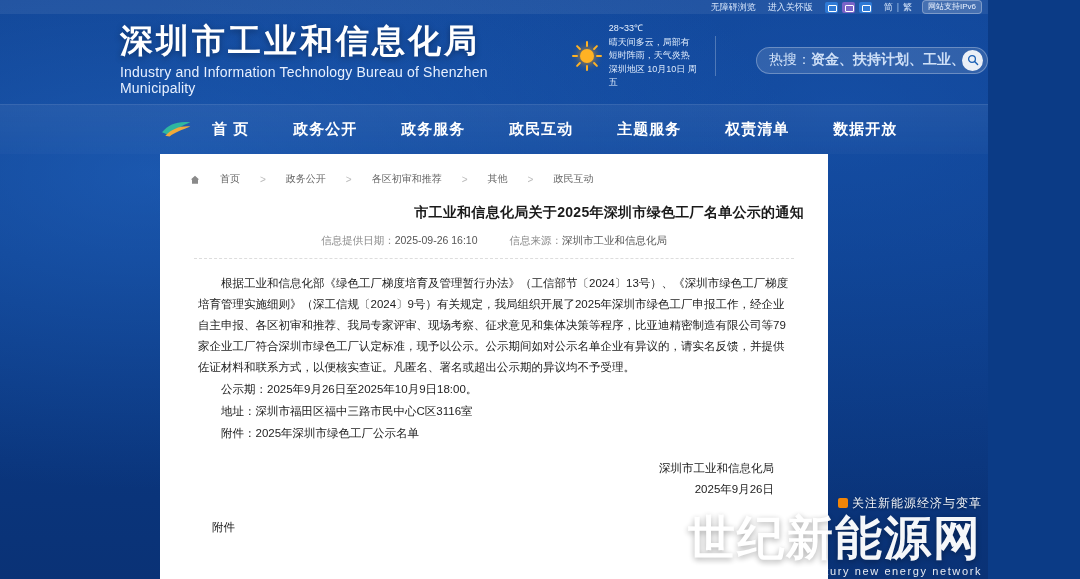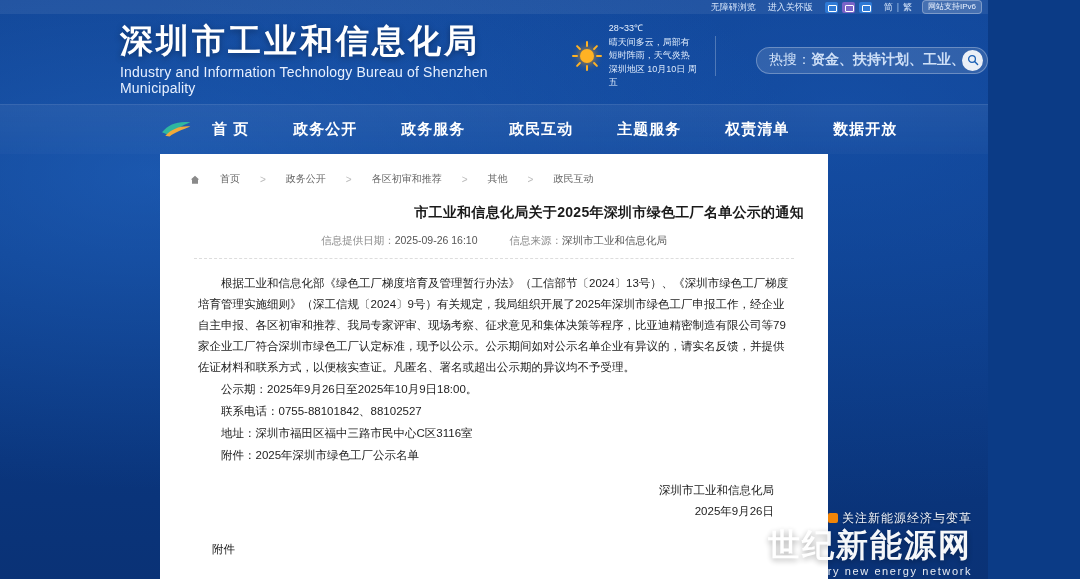--- a/index.html
+++ b/index.html
@@ -177,32 +177,32 @@
   .sign {
     text-align: right; font-size: 11.5px; color: #222; line-height: 21px;
     padding-right: 30px; margin-top: 14px;
   }
   .attach-label {
     font-size: 11.5px; color: #222; padding-left: 28px; margin-top: 20px;
   }
 
   
   .watermark {
-    position: absolute; right: 16px; bottom: 2px;
+    position: absolute; right: 6px; bottom: 2px;
     text-align: right; pointer-events: none;
     user-select: none;
   }
   .wm-top {
     font-size: 12px; color: #ffffff; letter-spacing: 1px;
     text-shadow: 0 1px 3px rgba(0,0,0,0.4);
     margin-bottom: 2px;
     opacity: 0.95;
   }
   .wm-main {
-    font-size: 32px; font-weight: bold; color: #ffffff;
+    font-size: 47px; font-weight: bold; color: #ffffff;
     letter-spacing: 2px; line-height: 1;
     text-shadow: 0 2px 6px rgba(0,0,0,0.35);
     opacity: 0.96;
   }
   .wm-sub {
     font-size: 11px; color: #ffffff; letter-spacing: 1.6px;
     margin-top: 4px; opacity: 0.9;
   }
   .wm-dot {
     display: inline-block; width: 10px; height: 10px; border-radius: 2px;
@@ -305,21 +305,20 @@
 
       <div class="meta">
         <span class="m-label">信息提供日期：</span><span class="m-val">2025-09-26 16:10</span>
         <span class="gap"></span>
         <span class="m-label">信息来源：</span><span class="m-val">深圳市工业和信息化局</span>
       </div>
 
       <div class="body-text">
         <p class="indent">根据工业和信息化部《绿色工厂梯度培育及管理暂行办法》（工信部节〔2024〕13号）、《深圳市绿色工厂梯度培育管理实施细则》（深工信规〔2024〕9号）有关规定，我局组织开展了2025年深圳市绿色工厂申报工作，经企业自主申报、各区初审和推荐、我局专家评审、现场考察、征求意见和集体决策等程序，比亚迪精密制造有限公司等79家企业工厂符合深圳市绿色工厂认定标准，现予以公示。公示期间如对公示名单企业有异议的，请实名反馈，并提供佐证材料和联系方式，以便核实查证。凡匿名、署名或超出公示期的异议均不予受理。</p>
         <p class="indent">公示期：2025年9月26日至2025年10月9日18:00。</p>
-        <p class="indent">联系电话：0755-88101842、88102527</p>
         <p class="indent">地址：深圳市福田区福中三路市民中心C区3116室</p>
         <p class="indent">附件：2025年深圳市绿色工厂公示名单</p>
       </div>
 
       <div class="sign">
         <div>深圳市工业和信息化局</div>
         <div>2025年9月26日</div>
       </div>
 
       <div class="attach-label">附件</div>

